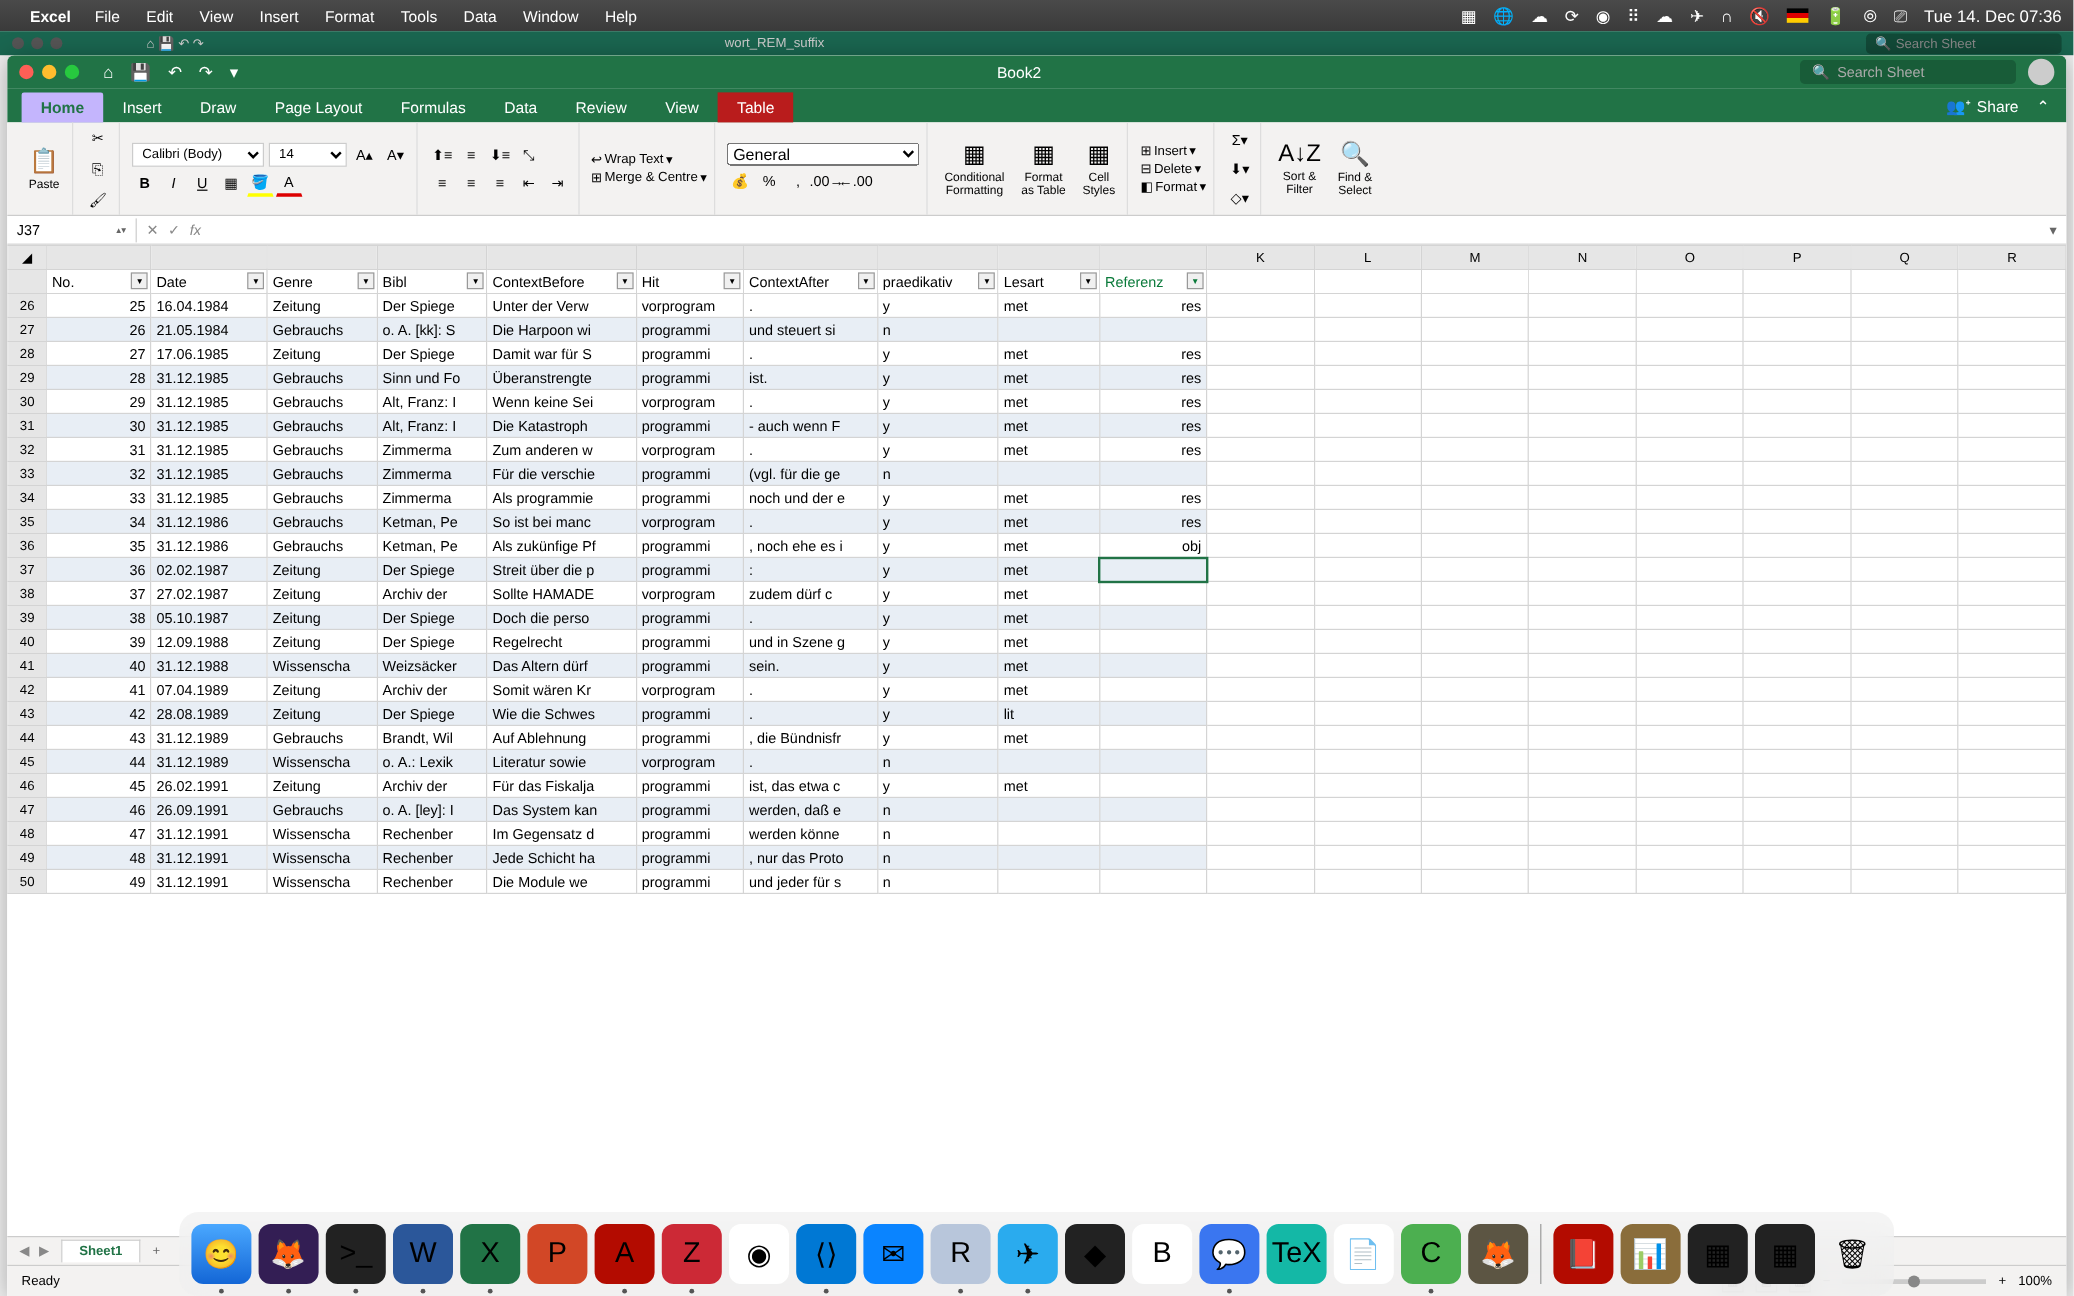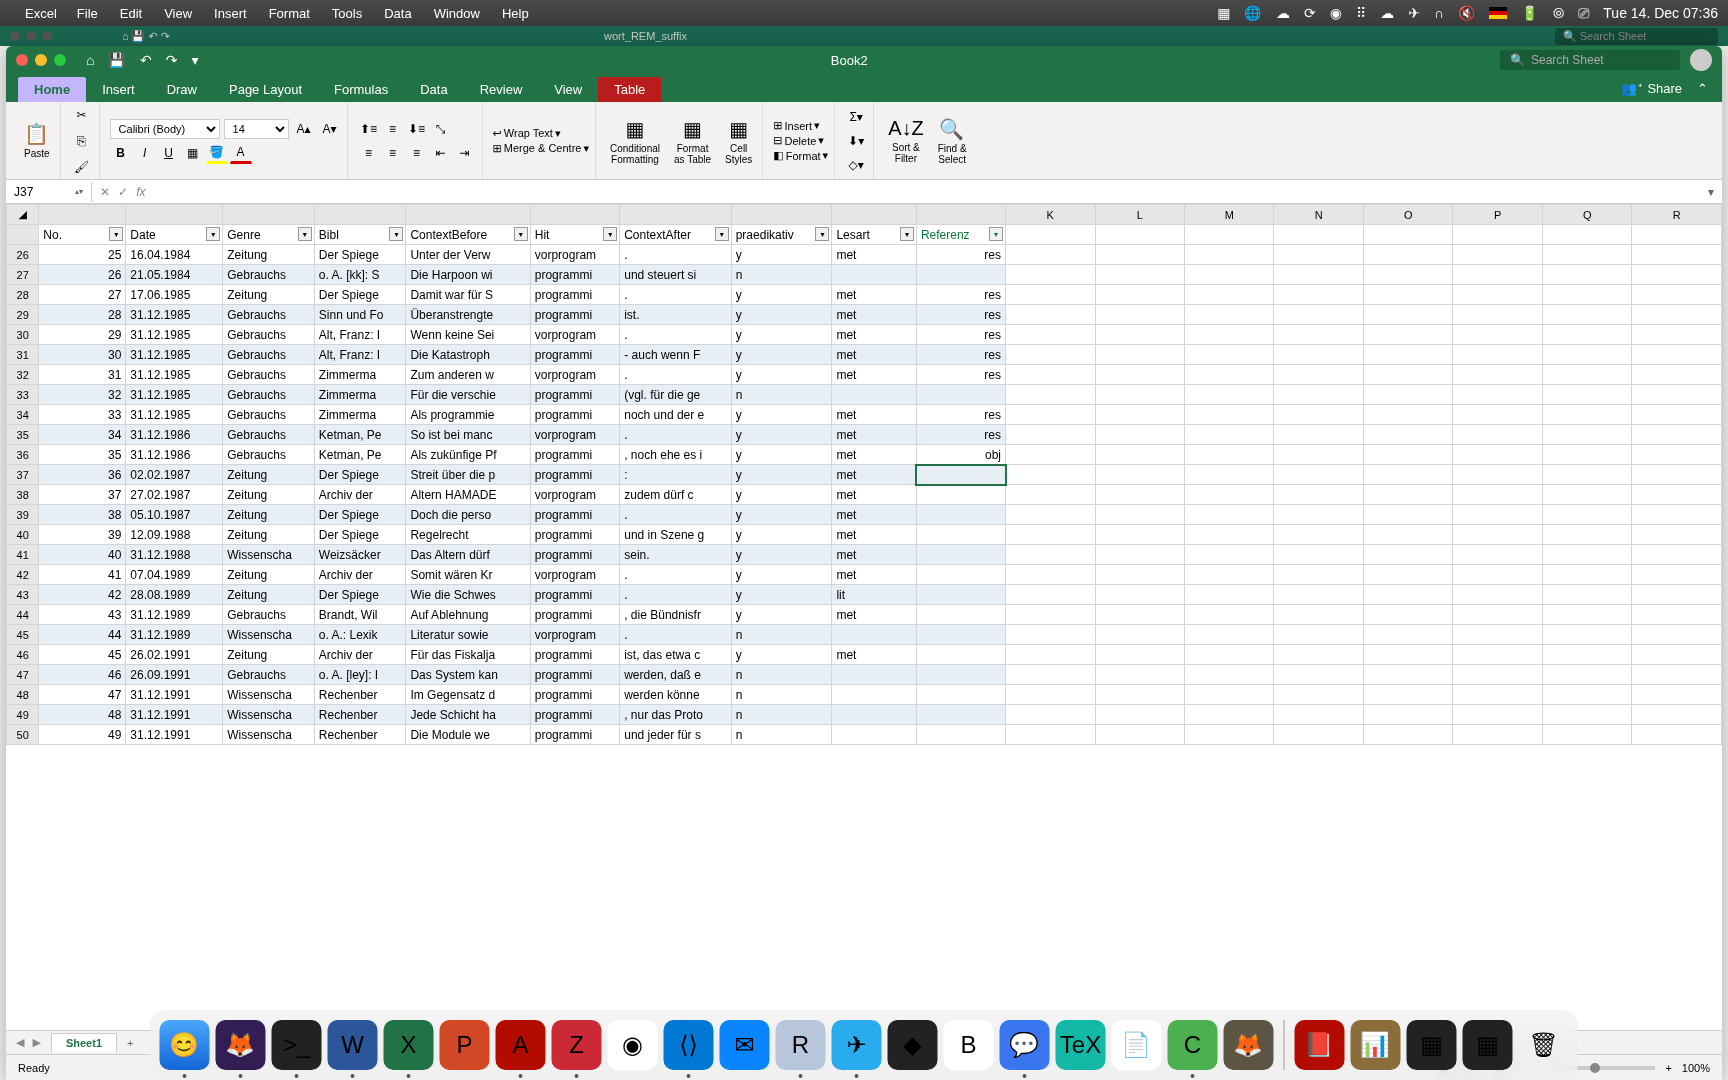--- a/index.html
+++ b/index.html
@@ -1,19 +1,19 @@
 <!DOCTYPE html>
 <html><head>
 <meta charset="utf-8">
 <style>
 *{margin:0;padding:0;box-sizing:border-box;font-family:-apple-system,BlinkMacSystemFont,"Segoe UI",sans-serif}
 body{width:1728px;height:1080px;background:#f0f0f0;overflow:hidden;position:relative}
 .menubar{height:26px;background:linear-gradient(#4a4a4a,#3a3a3a);display:flex;align-items:center;padding:0 10px;color:#fff;font-size:13px}
 .menubar .apple{font-size:15px;margin-right:15px}
-.menubar .app-name{font-weight:normal;margin-right:20px}
+.menubar .app-name{font-weight:bold;margin-right:20px}
 .menubar .menu-item{margin-right:22px;cursor:pointer}
 .menubar .right{margin-left:auto;display:flex;align-items:center;gap:14px}
 .menubar .right span{font-size:14px}
 .bg-window{position:absolute;top:26px;left:0;right:0;height:20px;background:#1a6650;display:flex;align-items:center;padding:0 10px;color:#ddd;font-size:11px}
 .bg-window .traffic{display:flex;gap:6px;margin-right:20px}
 .bg-window .dot{width:10px;height:10px;border-radius:50%}
 .bg-window .filename{margin:0 auto;color:#ccc}
 .bg-search{margin-left:auto;background:#124a38;border-radius:4px;padding:2px 8px;font-size:11px;color:#888;width:163px}
 .main-window{position:absolute;top:46px;left:6px;right:6px;bottom:0;background:#fff;border-radius:6px 6px 0 0;overflow:hidden;box-shadow:0 2px 20px rgba(0,0,0,0.3)}
 .titlebar{height:28px;background:#217346;display:flex;align-items:center;padding:0 10px}
@@ -34,21 +34,21 @@
 .group:last-child{border-right:none}
 .btn{display:flex;flex-direction:column;align-items:center;gap:2px;padding:2px 4px;cursor:pointer}
 .btn .icon{font-size:20px}
 .btn .label{font-size:10px;text-align:center;line-height:1.1}
 .fontbox{display:flex;gap:4px;align-items:center}
 .fontbox select,.fontbox input{border:1px solid #ccc;font-size:11px;padding:2px 4px;background:#fff}
 .iconbtn{width:22px;height:22px;border:1px solid transparent;display:flex;align-items:center;justify-content:center;font-size:12px;cursor:pointer}
 .vgroup{display:flex;flex-direction:column;gap:2px}
 .hrow{display:flex;gap:2px;align-items:center}
 .formulabar{height:24px;background:#fff;border-bottom:1px solid #ccc;display:flex;align-items:center;font-size:12px}
-.namebox{width:86px;border-right:1px solid #ccc;padding:3px 8px;display:flex;align-items:center;justify-content:space-between}
+.namebox{width:108px;border-right:1px solid #ccc;padding:3px 8px;display:flex;align-items:center;justify-content:space-between}
 .fxbtns{display:flex;gap:8px;padding:0 8px;color:#888}
 .fxinput{flex:1;padding:3px 8px}
 .grid-area{position:absolute;top:158px;left:0;right:0;bottom:50px;overflow:hidden;background:#fff}
 table{border-collapse:collapse;font-size:12px;width:100%}
 th,td{border:1px solid #d4d4d4;padding:2px 4px;height:20px;text-align:left;white-space:nowrap;overflow:hidden}
 th{background:#e6e6e6;font-weight:normal;text-align:center;font-size:11px;position:relative}
 .rownum{background:#e6e6e6;text-align:center;width:26px;font-size:11px}
 .colhead{height:20px}
 .filterrow td{background:#fff;position:relative;padding-right:18px}
 .filter-arrow{position:absolute;right:2px;top:2px;width:14px;height:14px;border:1px solid #999;background:#f0f0f0;font-size:8px;display:flex;align-items:center;justify-content:center}
@@ -205,20 +205,32 @@
           <span class="iconbtn">≡</span>
           <span class="iconbtn">⇤</span>
           <span class="iconbtn">⇥</span>
         </div>
       </div>
     </div>
     <div class="group">
       <div class="vgroup" style="align-items:flex-start">
         <div class="hrow"><span>↩</span><span>Wrap Text</span> ▾</div>
         <div class="hrow"><span>⊞</span><span>Merge &amp; Centre</span> ▾</div>
+      </div>
+    </div>
+    <div class="group">
+      <div class="vgroup">
+        <select style="width:160px"><option>General</option></select>
+        <div class="hrow">
+          <span class="iconbtn">💰</span>
+          <span class="iconbtn">%</span>
+          <span class="iconbtn">,</span>
+          <span class="iconbtn">.00→</span>
+          <span class="iconbtn">←.00</span>
+        </div>
       </div>
     </div>
     <div class="group h">
       <div class="btn">
           <span class="icon">▦</span>
           <span class="label" style="white-space:pre">Conditional
 Formatting</span>
         </div>
       <div class="btn">
           <span class="icon">▦</span>
@@ -571,21 +583,21 @@
             <td></td>
             <td></td>
             <td></td>
           </tr>
           <tr>
             <th class="rownum">38</th>
     <td class="data num">37</td>
     <td class="data">27.02.1987</td>
     <td class="data">Zeitung</td>
     <td class="data">Archiv der</td>
-    <td class="data">Altern HAMADE</td>
+    <td class="data">Sollte HAMADE</td>
     <td class="data">vorprogram</td>
     <td class="data">zudem dürf c</td>
     <td class="data">y</td>
     <td class="data">met</td>
     <td class="data num "></td>
     <td></td>
             <td></td>
             <td></td>
             <td></td>
             <td></td>

